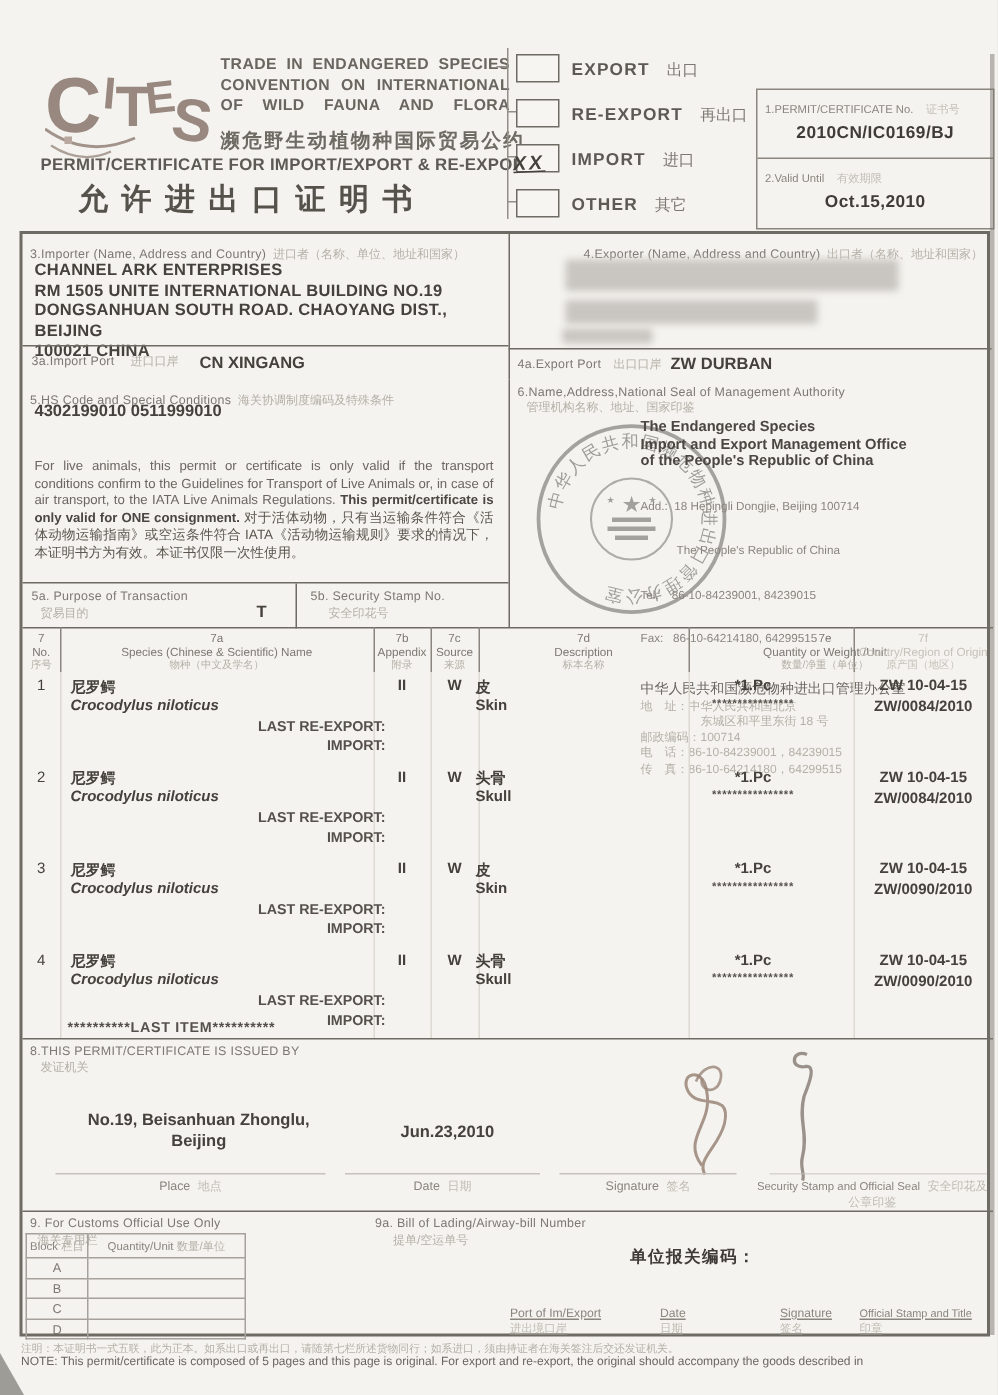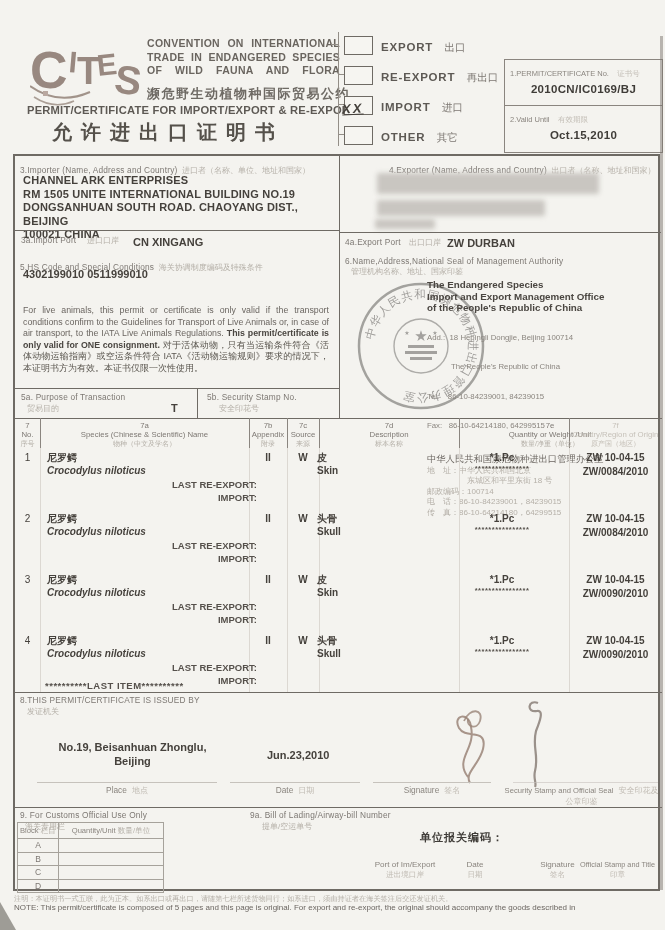--- a/index.html
+++ b/index.html
@@ -69,21 +69,21 @@
   .uline{position:absolute;border-top:1px solid #c6c2bc;height:0;top:89px;}
   .slab{position:absolute;top:92px;text-align:center;font-size:8.3px;color:#8a857f;}
   .slab .cn{color:#c0bbb3;margin-left:5px;font-size:8px;}
   .sec9{left:0;top:651px;width:647px;height:86px;border-top:1.5px solid #6e6a64;}
   .btable{position:absolute;left:2px;top:14px;border-collapse:collapse;}
   .btable td,.btable th{border:1px solid #a6a29b;font-weight:normal;font-size:7.6px;color:#8a857f;
                         text-align:center;padding:0;height:12.5px;}
   .btable .hrowc{height:16px;}
   .btable .blkletter{font-size:8.5px;color:#7d7873;}
   .declare{font-size:11px;font-weight:bold;color:#3f3c38;letter-spacing:1px;}
-  .b9lab{position:absolute;top:52px;text-align:center;font-size:8.1px;color:#8a857f;line-height:10px;}
+  .b9lab{position:absolute;top:63px;text-align:left;font-size:8.1px;color:#8a857f;line-height:10px;text-decoration:underline;}
   .b9lab .cn{display:block;color:#c0bbb3;font-size:7.6px;}
   .notecn{font-size:7.2px;color:#b5b0a8;white-space:nowrap;overflow:hidden;}
   .noteen{font-size:8px;line-height:9.8px;color:#6b6661;}
   .edge{background:#7b766f;opacity:.5;}
   .corner{width:0;height:0;border-left:16px solid #57534d;border-top:28px solid transparent;opacity:.55;}
 </style>
 </head>
 <body>
 
 <div class="page">
@@ -95,22 +95,22 @@
       <text x="47" y="54" font-size="38">T</text>
       <text x="68" y="46" font-size="30" transform="rotate(-6 68 46)">E</text>
       <text x="83" y="62" font-size="40" transform="rotate(8 83 62)">S</text>
     </g>
     <path d="M0,56 Q28,76 60,62" stroke="#8c7a71" stroke-width="2" fill="none" opacity="0.8"></path>
     <path d="M4,67 Q24,80 44,71" stroke="#8c7a71" stroke-width="1.5" fill="none" opacity="0.7"></path>
     <rect x="13" y="61" width="5" height="5" fill="#b9a8a0"></rect>
   </svg>
 
   <div class="abs org" style="left:147px;top:37px;">
+    <div class="jline">TRADE IN ENDANGERED SPECIES</div>
     <div class="jline">CONVENTION ON INTERNATIONAL</div>
-    <div class="jline">TRADE IN ENDANGERED SPECIES</div>
     <div class="jline">OF WILD FAUNA AND FLORA</div>
   </div>
   <div class="abs orgcn" style="left:147px;top:85px;">濒危野生动植物种国际贸易公约</div>
   <div class="abs titleen" style="left:27px;top:104px;">PERMIT/CERTIFICATE FOR IMPORT/EXPORT &amp; RE-EXPORT</div>
   <div class="abs titlecn" style="left:52px;top:119px;">允许进出口证明书</div>
 
   <div class="abs vline" style="left:338px;top:32px;height:114px;"></div>
   <div class="abs stub" style="left:331px;top:44px;"></div>
   <div class="abs stub" style="left:338px;top:74px;"></div>
   <div class="abs stub" style="left:338px;top:104px;"></div>

